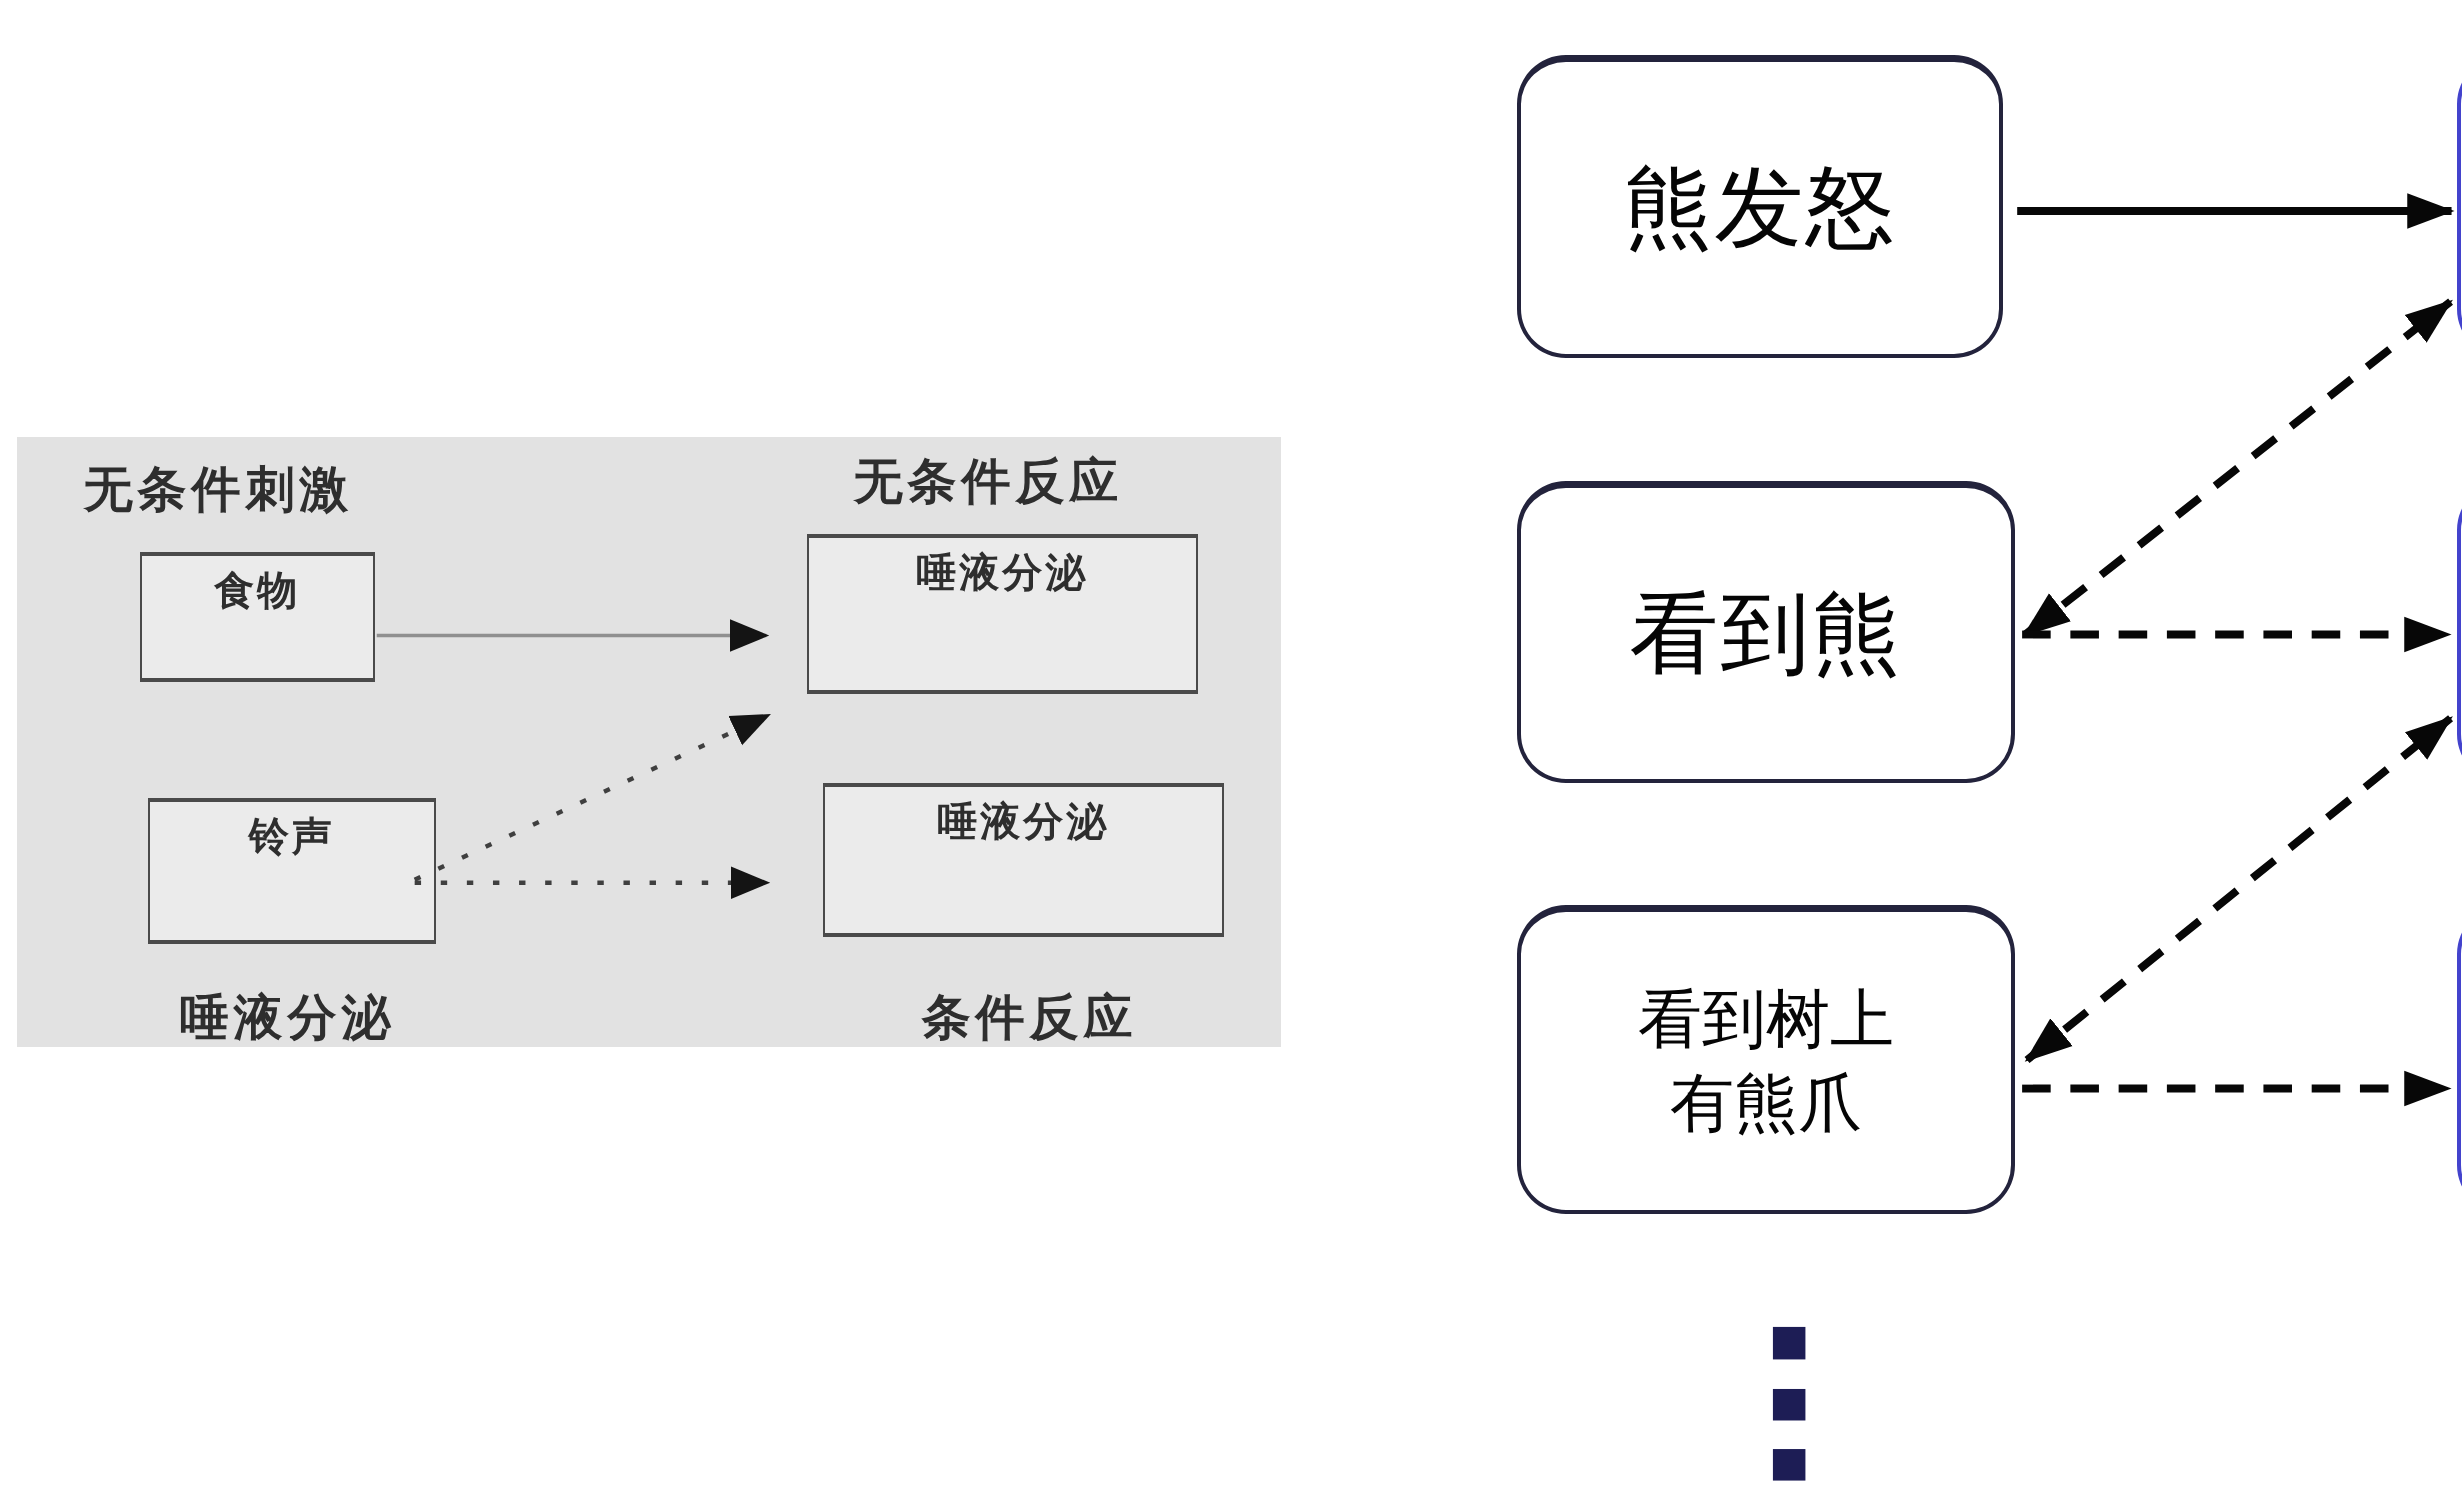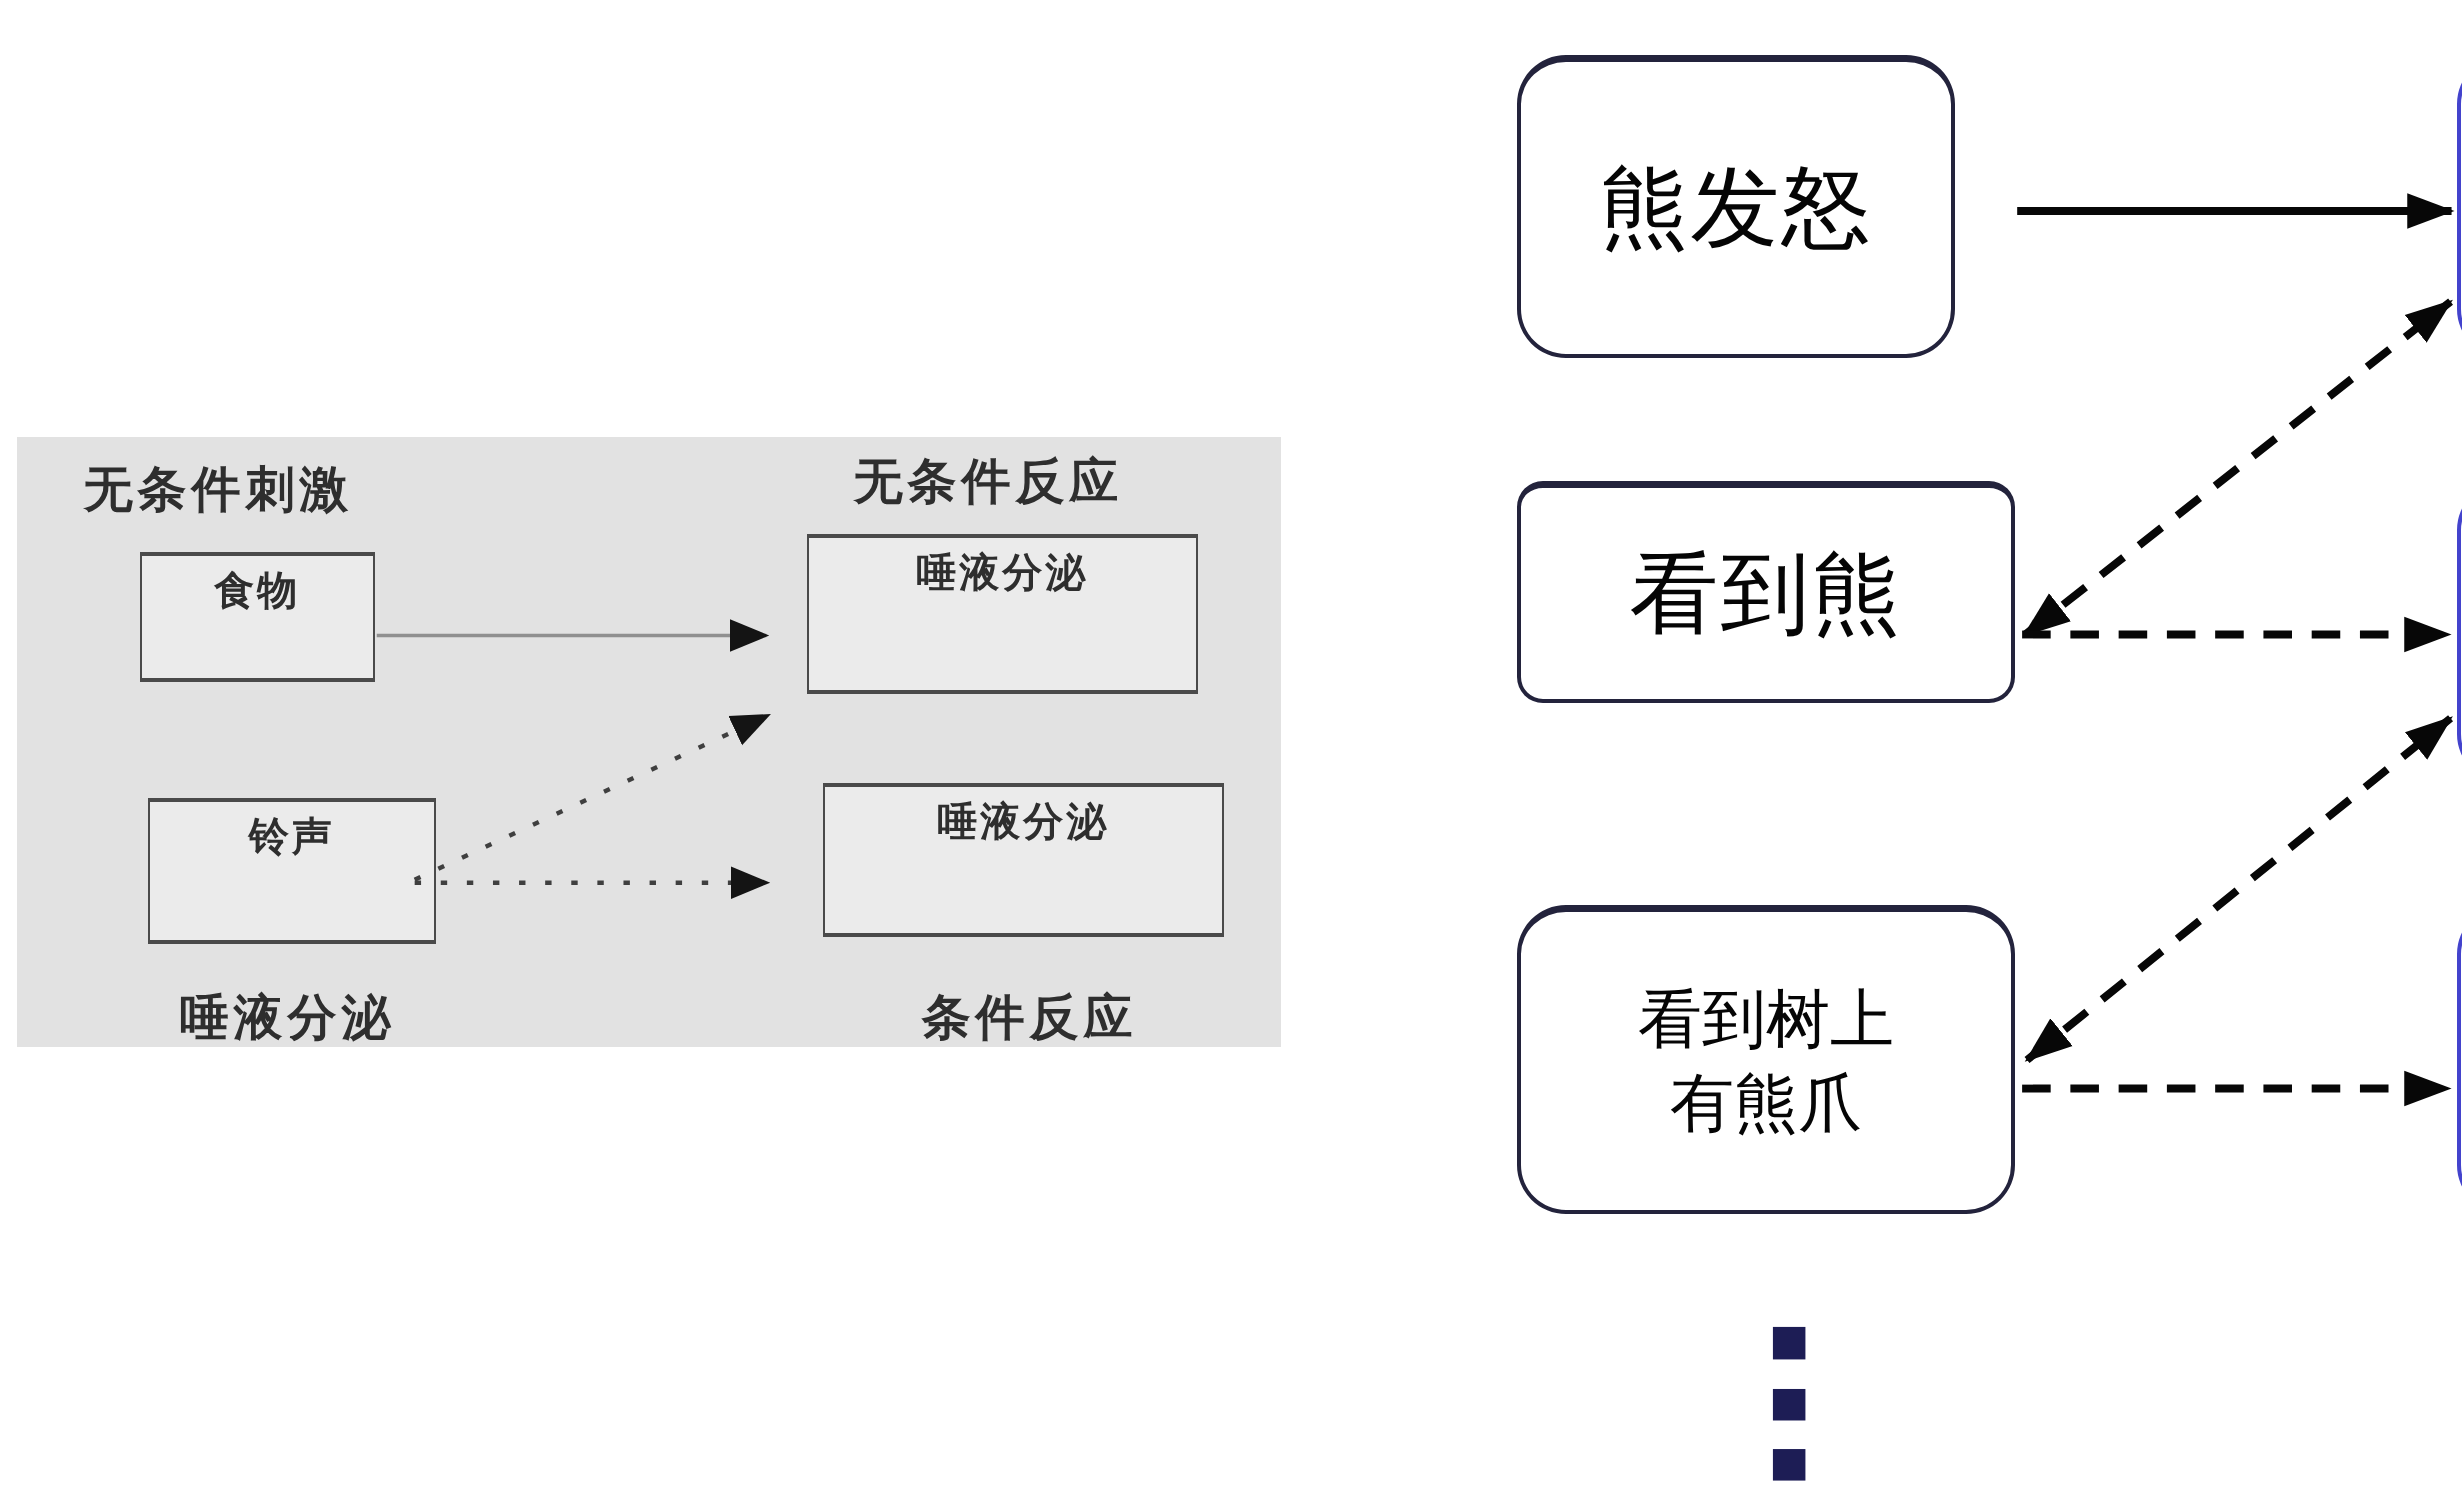--- a/index.html
+++ b/index.html
@@ -69,29 +69,29 @@
     </div>
 
     <div class="p-box" style="left:806px;top:346px;width:401px;height:154px;">
       <span>唾液分泌</span>
     </div>
 
     <div class="p-label" style="left:163px;top:548px;">唾液分泌</div>
     <div class="p-label" style="left:905px;top:548px;">条件反应</div>
   </div>
 
-  <div class="rbox stim cjk-big" style="left:1517px;top:55px;width:438px;height:303px;">
+  <div class="rbox stim cjk-big" style="left:1517px;top:55px;width:486px;height:303px;">
     <span>熊发怒</span>
   </div>
 
   <div class="rbox val" style="left:2457px;top:55px;width:500px;height:303px;">
     
   </div>
 
-  <div class="rbox stim cjk-big" style="left:1517px;top:481px;width:498px;height:222px;border-radius:26px;">
+  <div class="rbox stim cjk-big" style="left:1517px;top:481px;width:498px;height:302px;">
     <span>看到熊</span>
   </div>
 
   <div class="rbox val" style="left:2457px;top:481px;width:500px;height:302px;">
     
   </div>
 
   <div class="rbox stim cjk-two" style="left:1517px;top:905px;width:498px;height:309px;">
     <div>
       <span>看到树上</span>

